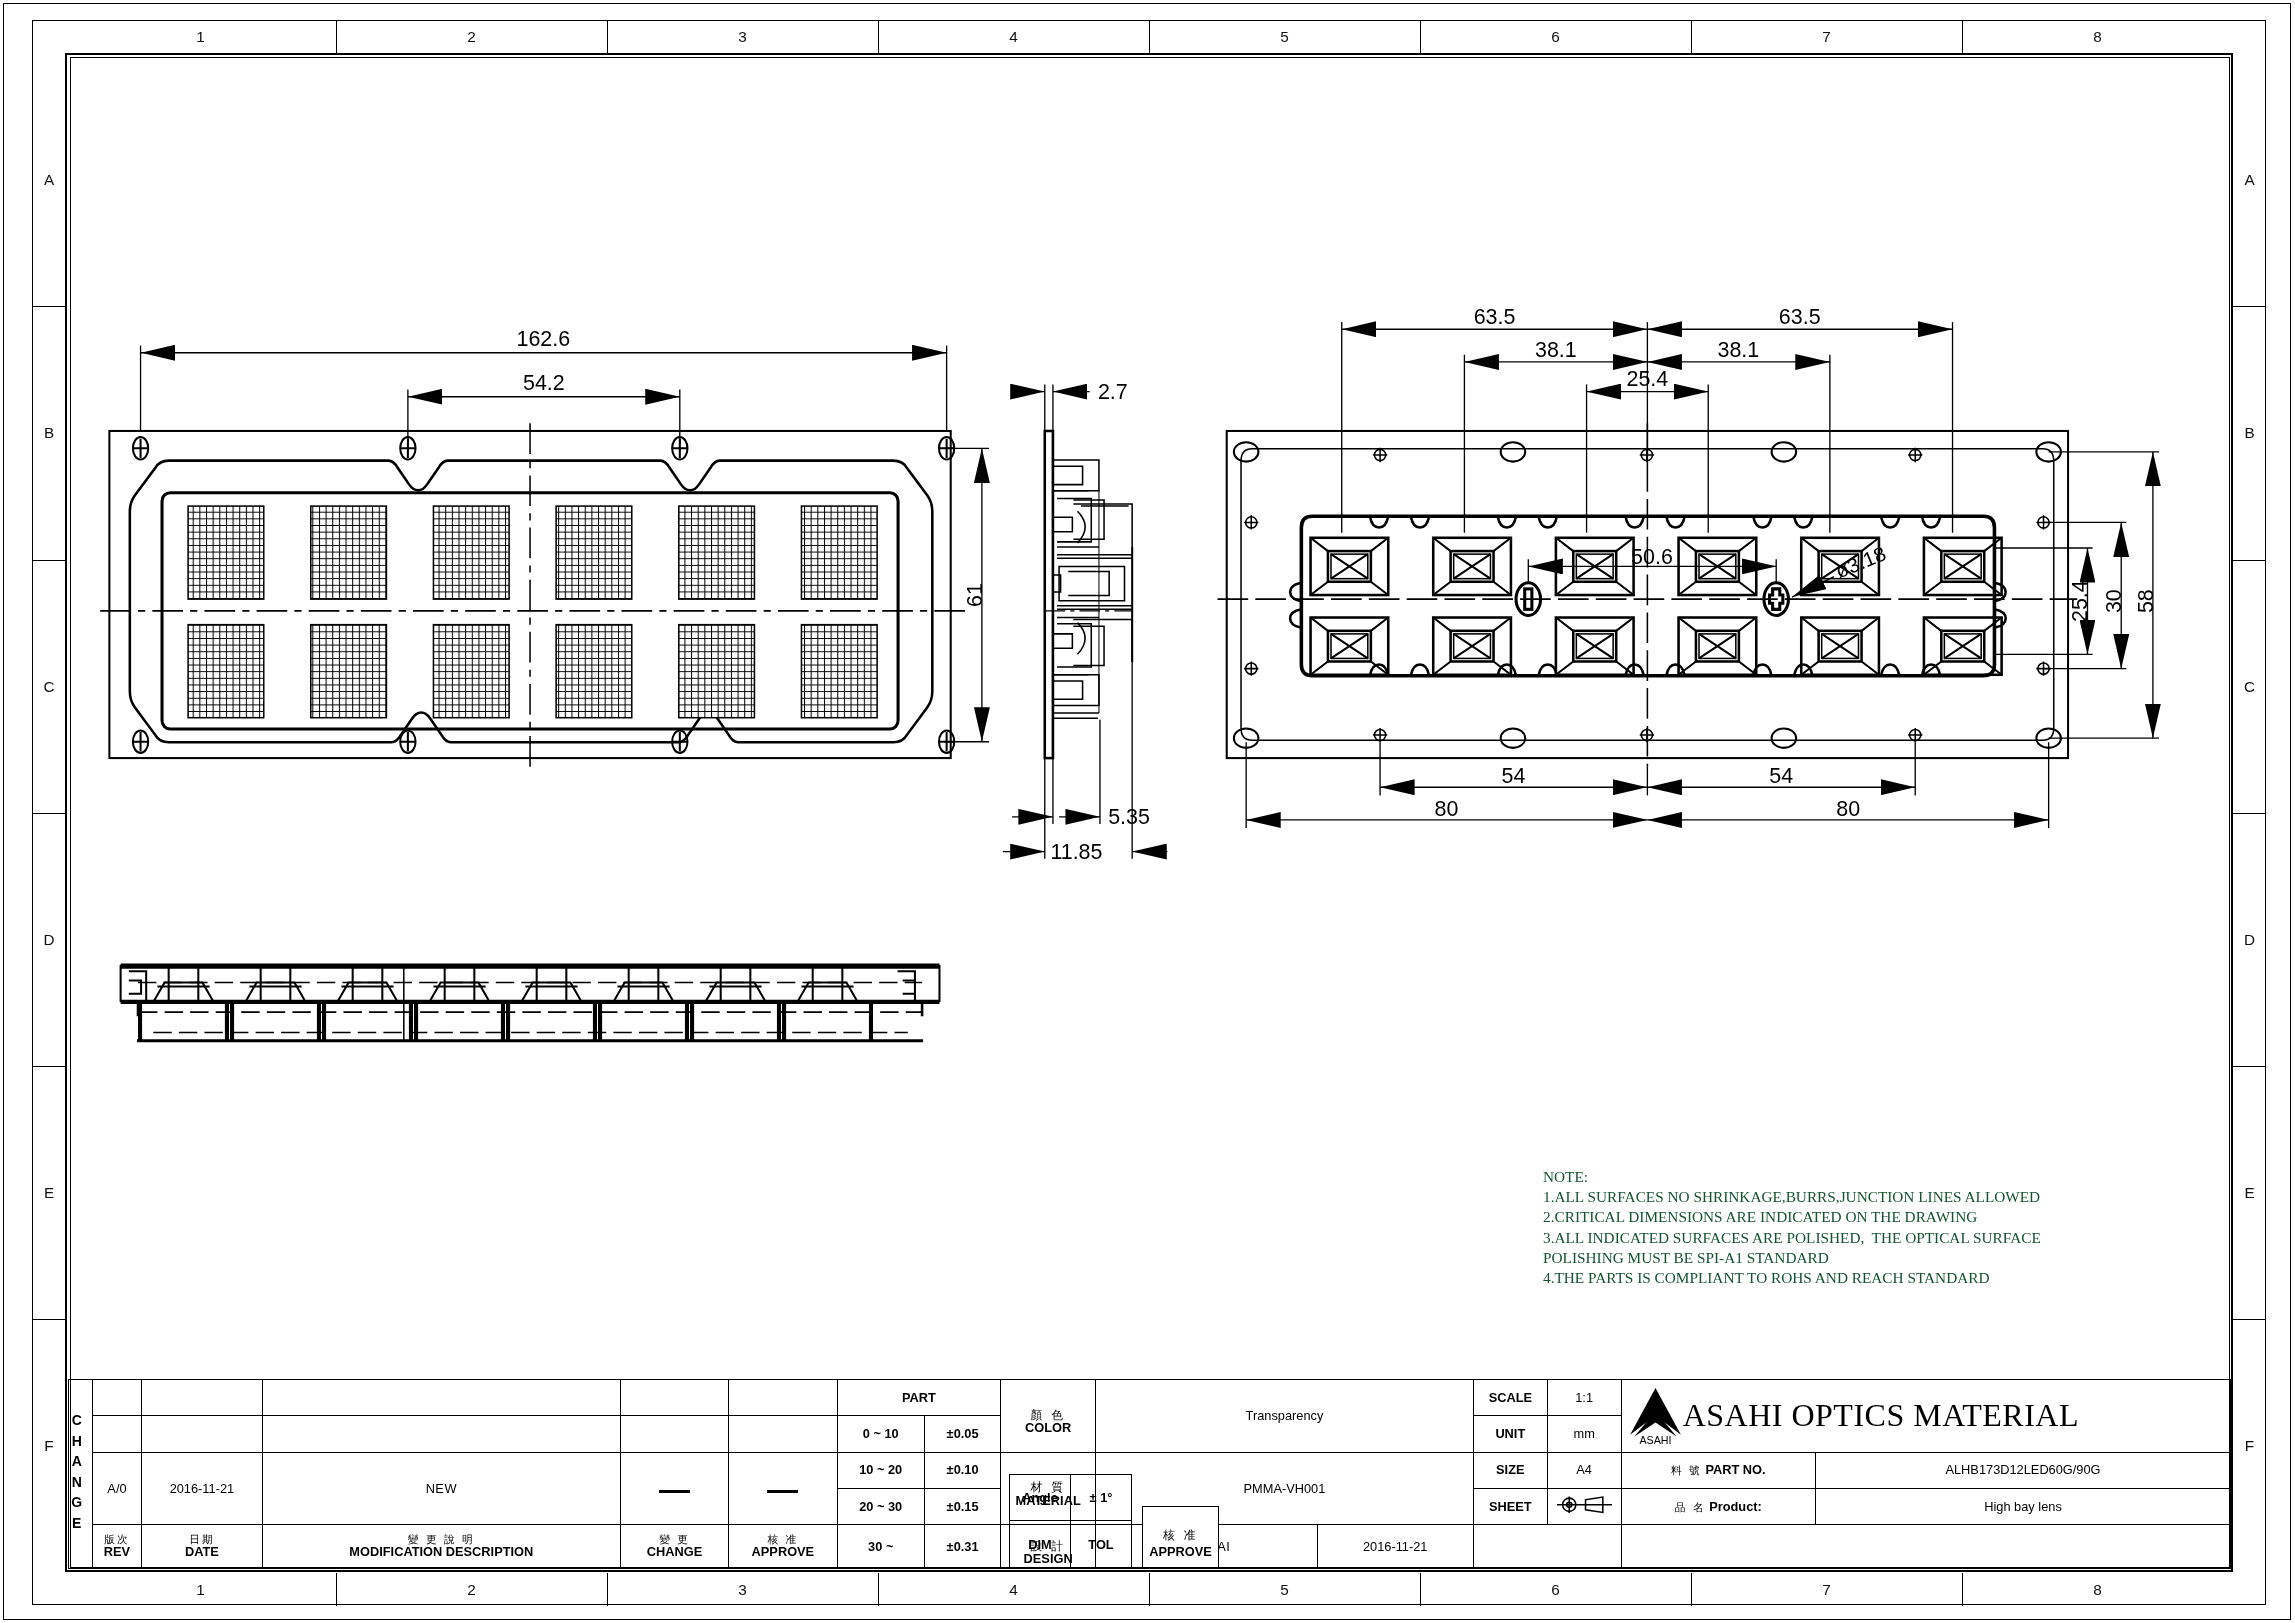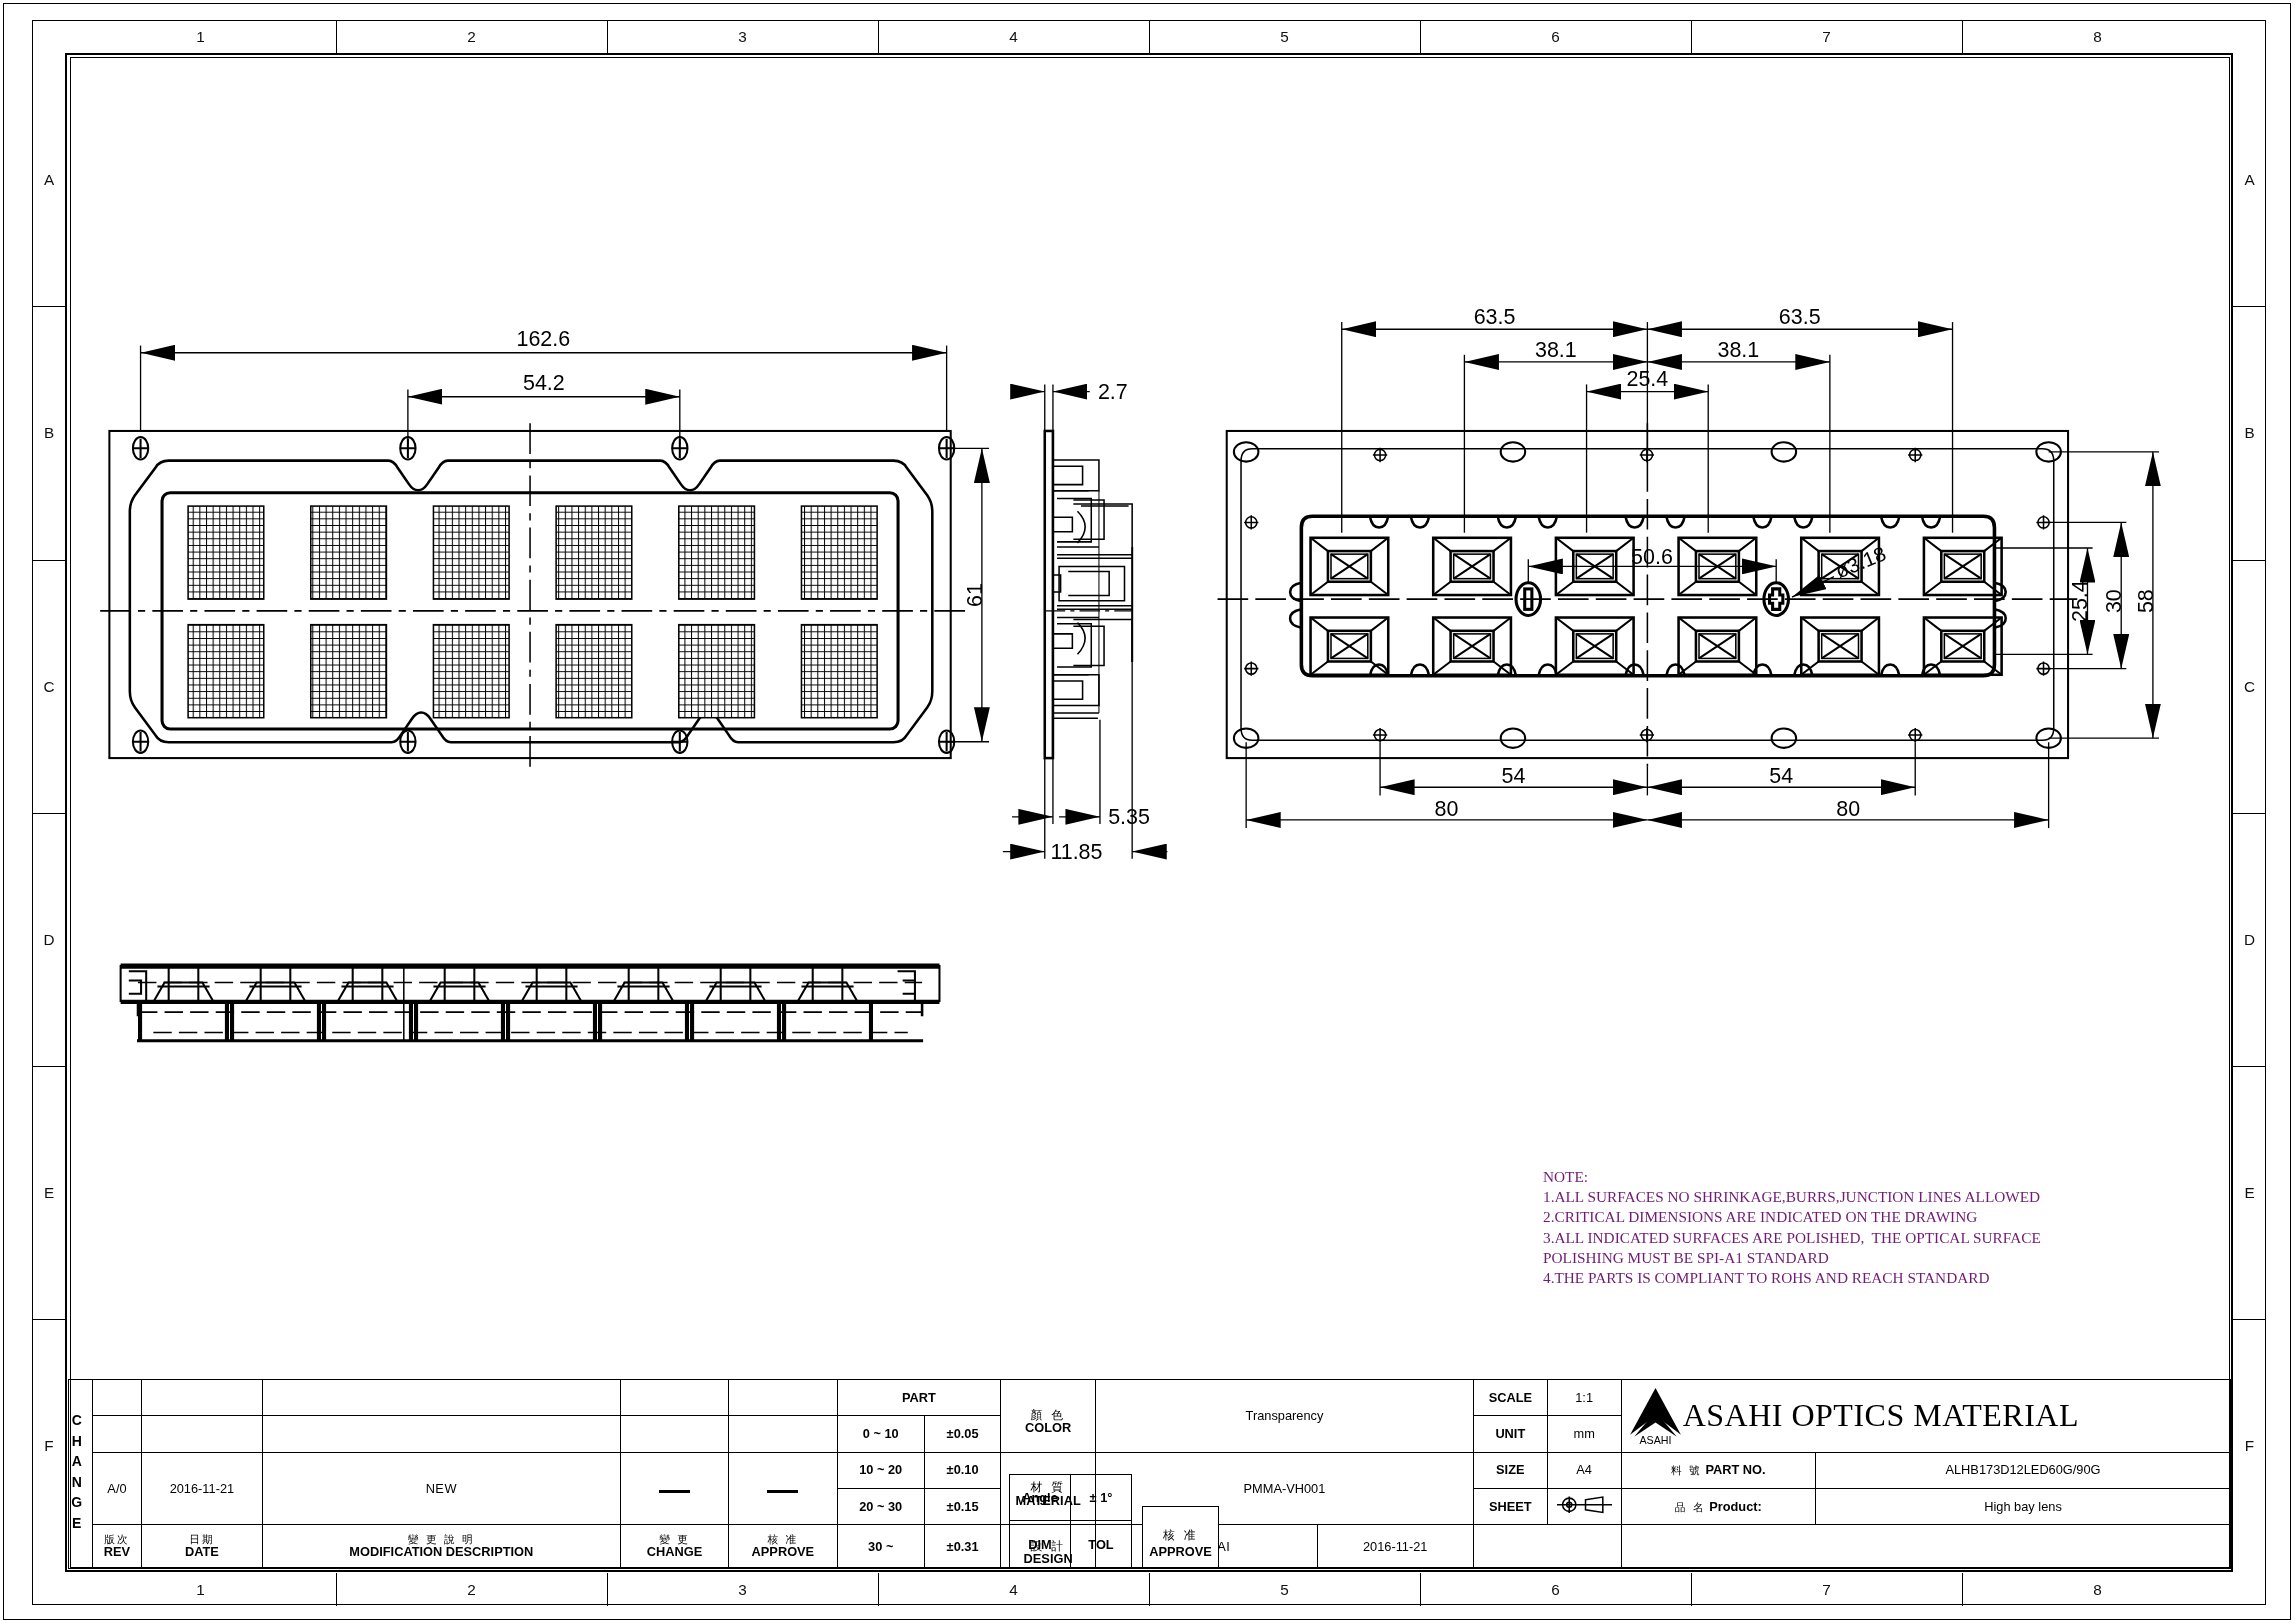--- a/index.html
+++ b/index.html
@@ -27,21 +27,21 @@
   .thick{border-width:1.5px !important;}
   .cjk{font-family:"DejaVu Sans",sans-serif;font-size:11.8px;letter-spacing:2.6px;margin-top:12px;}
   .cjk-sm{font-family:"DejaVu Sans",sans-serif;font-size:10.7px;letter-spacing:2px;}
   .serifval{font-family:"Liberation Serif",serif;font-size:20.4px;letter-spacing:0.5px;}
   .serifval-lg{font-family:"Liberation Serif",serif;font-size:24px;}
   .serif-mid{font-family:"Liberation Serif",serif;font-size:17px;}
   .hdr{font-weight:bold;font-size:12.8px;}
   .vert{writing-mode:vertical-rl;text-orientation:upright;font-weight:bold;font-size:14px;letter-spacing:4.6px;}
   .dash{display:inline-block;width:31px;height:2.6px;background:#000;}
   .note{position:absolute;left:1543px;top:1167px;font-family:"Liberation Serif",serif;
-        font-size:15.3px;line-height:1.32;color:#701a75;white-space:pre;}
+        font-size:15.3px;line-height:1.32;color:#14532d;white-space:pre;}
   .company{font-family:"Liberation Serif",serif;font-size:32px;letter-spacing:0.5px;white-space:nowrap;}
   .logo-wrap{display:flex;align-items:center;justify-content:flex-start;height:100%;padding-left:6.1px;}
   .dim{font-family:"Liberation Sans",sans-serif;fill:#000;}
 </style>
 </head>
 <body>
 
 <div id="sheet">
 
   <div class="paper-edge"></div>

